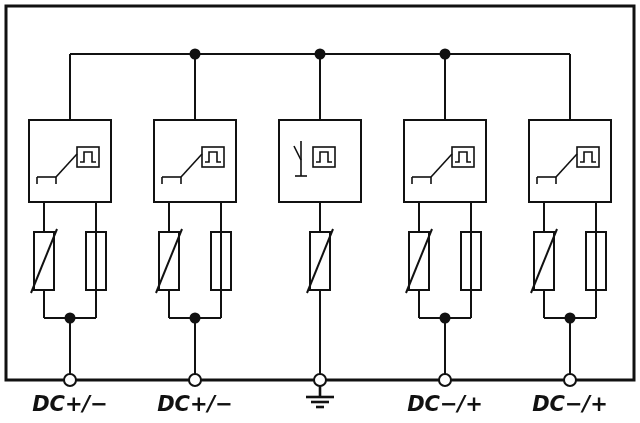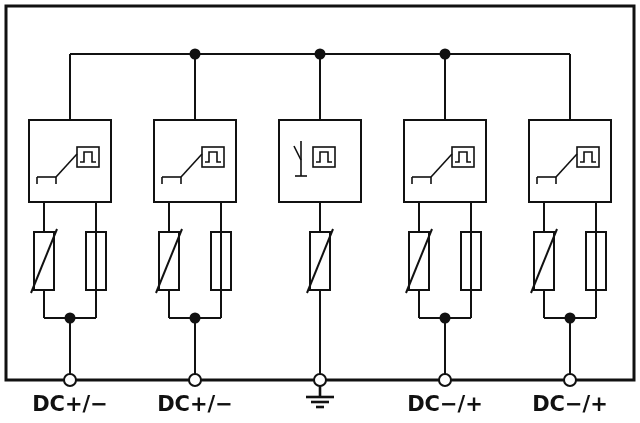--- a/index.html
+++ b/index.html
@@ -6,20 +6,21 @@
     margin: 0;
     padding: 0;
     background: #ffffff;
   }
   .stage {
     position: relative;
     width: 640px;
     height: 423px;
     background: #ffffff;
     overflow: hidden;
+    font-style: italic;
   }
   svg.circuit {
     display: block;
     width: 640px;
     height: 423px;
   }
   .ln  { stroke: #111111; stroke-width: 2;   fill: none; }
   .lnb { stroke: #111111; stroke-width: 3;   fill: none; }
   .lnt { stroke: #111111; stroke-width: 1.6; fill: none; }
   .lne { stroke: #111111; stroke-width: 2.6; fill: none; }

